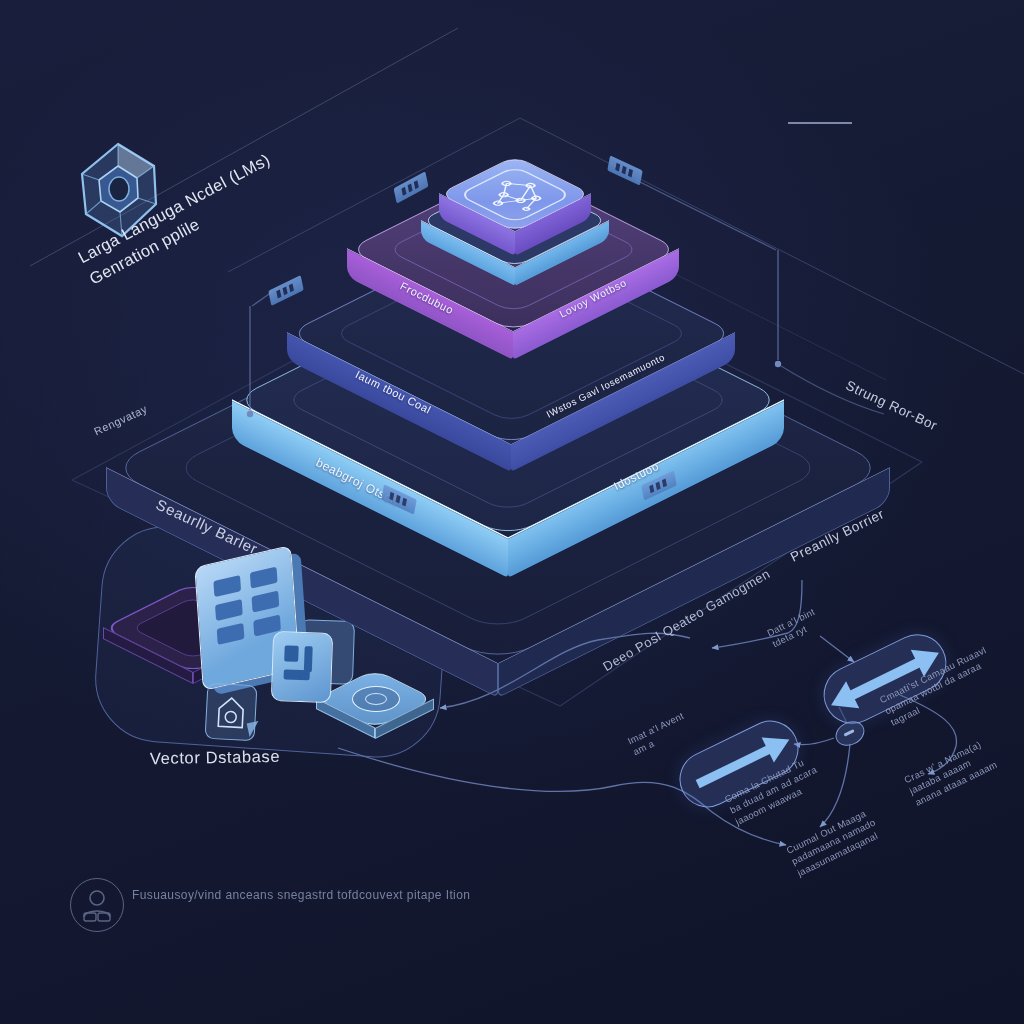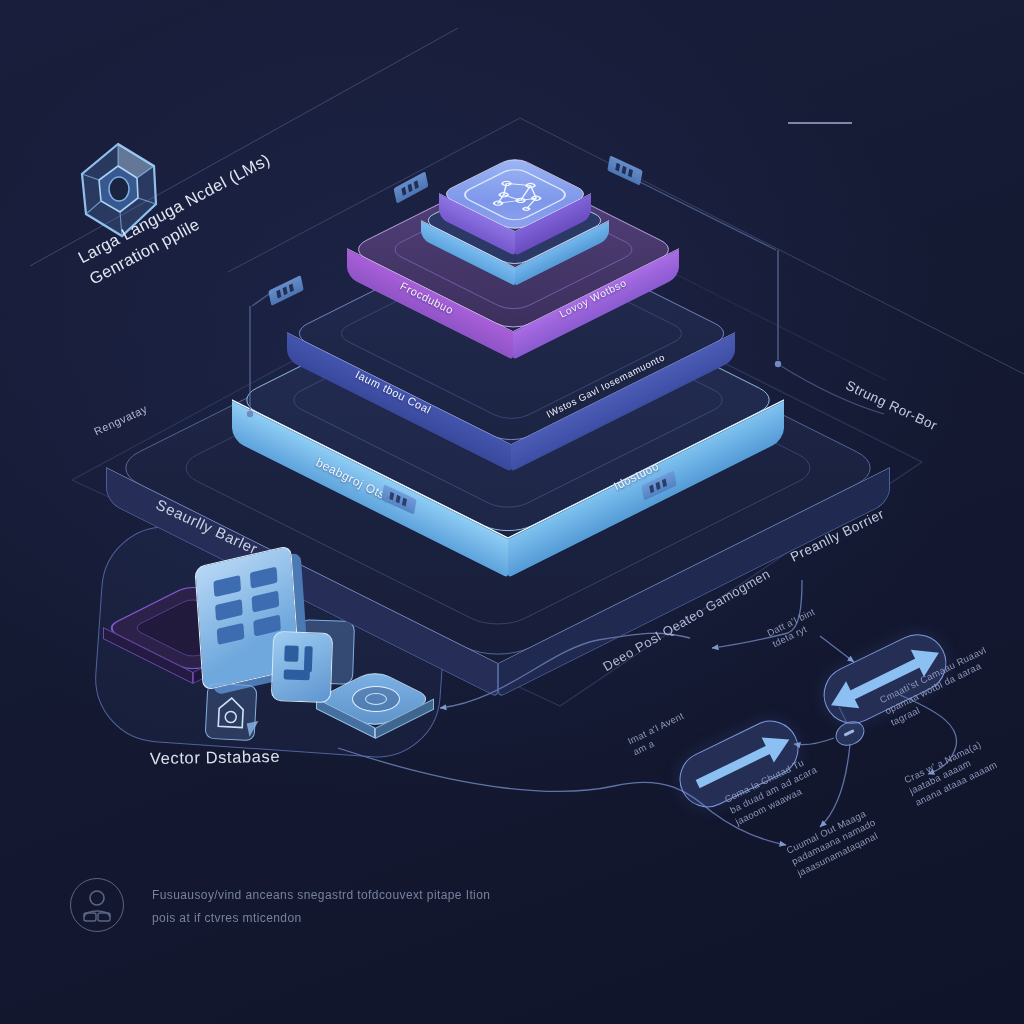--- a/index.html
+++ b/index.html
@@ -156,21 +156,21 @@
     box-shadow:7px 0 0 #24305a,14px 0 0 #24305a;}
   .tag1{left:393px;top:180px;transform:rotate(-28deg) skewX(-16deg);}
   .tag2{left:607px;top:163px;transform:rotate(25deg) skewX(14deg);}
   .tag3{left:268px;top:283px;transform:rotate(-26deg) skewX(-14deg);}
   .tag4{left:381px;top:492px;transform:rotate(25deg) skewX(14deg);}
   .tag5{left:641px;top:478px;transform:rotate(-25deg) skewX(-14deg);}
 
   
   .footer-icon{position:absolute;left:70px;top:878px;width:52px;height:52px;border-radius:50%;
     border:1.7px solid #5a6584;z-index:22;}
-  .footer-text{position:absolute;left:152px;top:884px;z-index:22;color:#76829f;font-size:12px;line-height:1.9;letter-spacing:.4px;}
+  .footer-text{position:absolute;left:132px;top:884px;z-index:22;color:#76829f;font-size:12px;line-height:1.9;letter-spacing:.4px;text-align:center;}
 </style>
 </head>
 <body>
 
 <div id="stage">
 
   <svg id="bg-svg" width="1024" height="1024">
     <line x1="30" y1="266" x2="458" y2="28" stroke="#4a5678" stroke-width="1" opacity=".75"></line>
     <polyline points="228,272 520,118 1024,374" fill="none" stroke="#46537c" stroke-width="1" opacity=".7"></polyline>
     <line x1="556" y1="214" x2="886" y2="380" stroke="#3c4870" stroke-width="1" opacity=".45"></line>
@@ -366,16 +366,15 @@
   <div class="footer-icon">
     <svg width="52" height="52" viewBox="0 0 52 52">
       <circle cx="26" cy="19" r="7" fill="none" stroke="#5a6584" stroke-width="1.6"></circle>
       <path d="M 13,38 C 14,30 38,30 39,38" fill="none" stroke="#5a6584" stroke-width="1.6"></path>
       <rect x="13" y="34" width="12" height="8" rx="2" fill="none" stroke="#5a6584" stroke-width="1.4"></rect>
       <rect x="27" y="34" width="12" height="8" rx="2" fill="none" stroke="#5a6584" stroke-width="1.4"></rect>
     </svg>
   </div>
   <div class="footer-text">
     <div>Fusuausoy/vind anceans snegastrd tofdcouvext pitape Ition</div>
-    <div>pois at if ctvres mticendon</div>
   </div>
 
 </div>
 
 </body></html>

